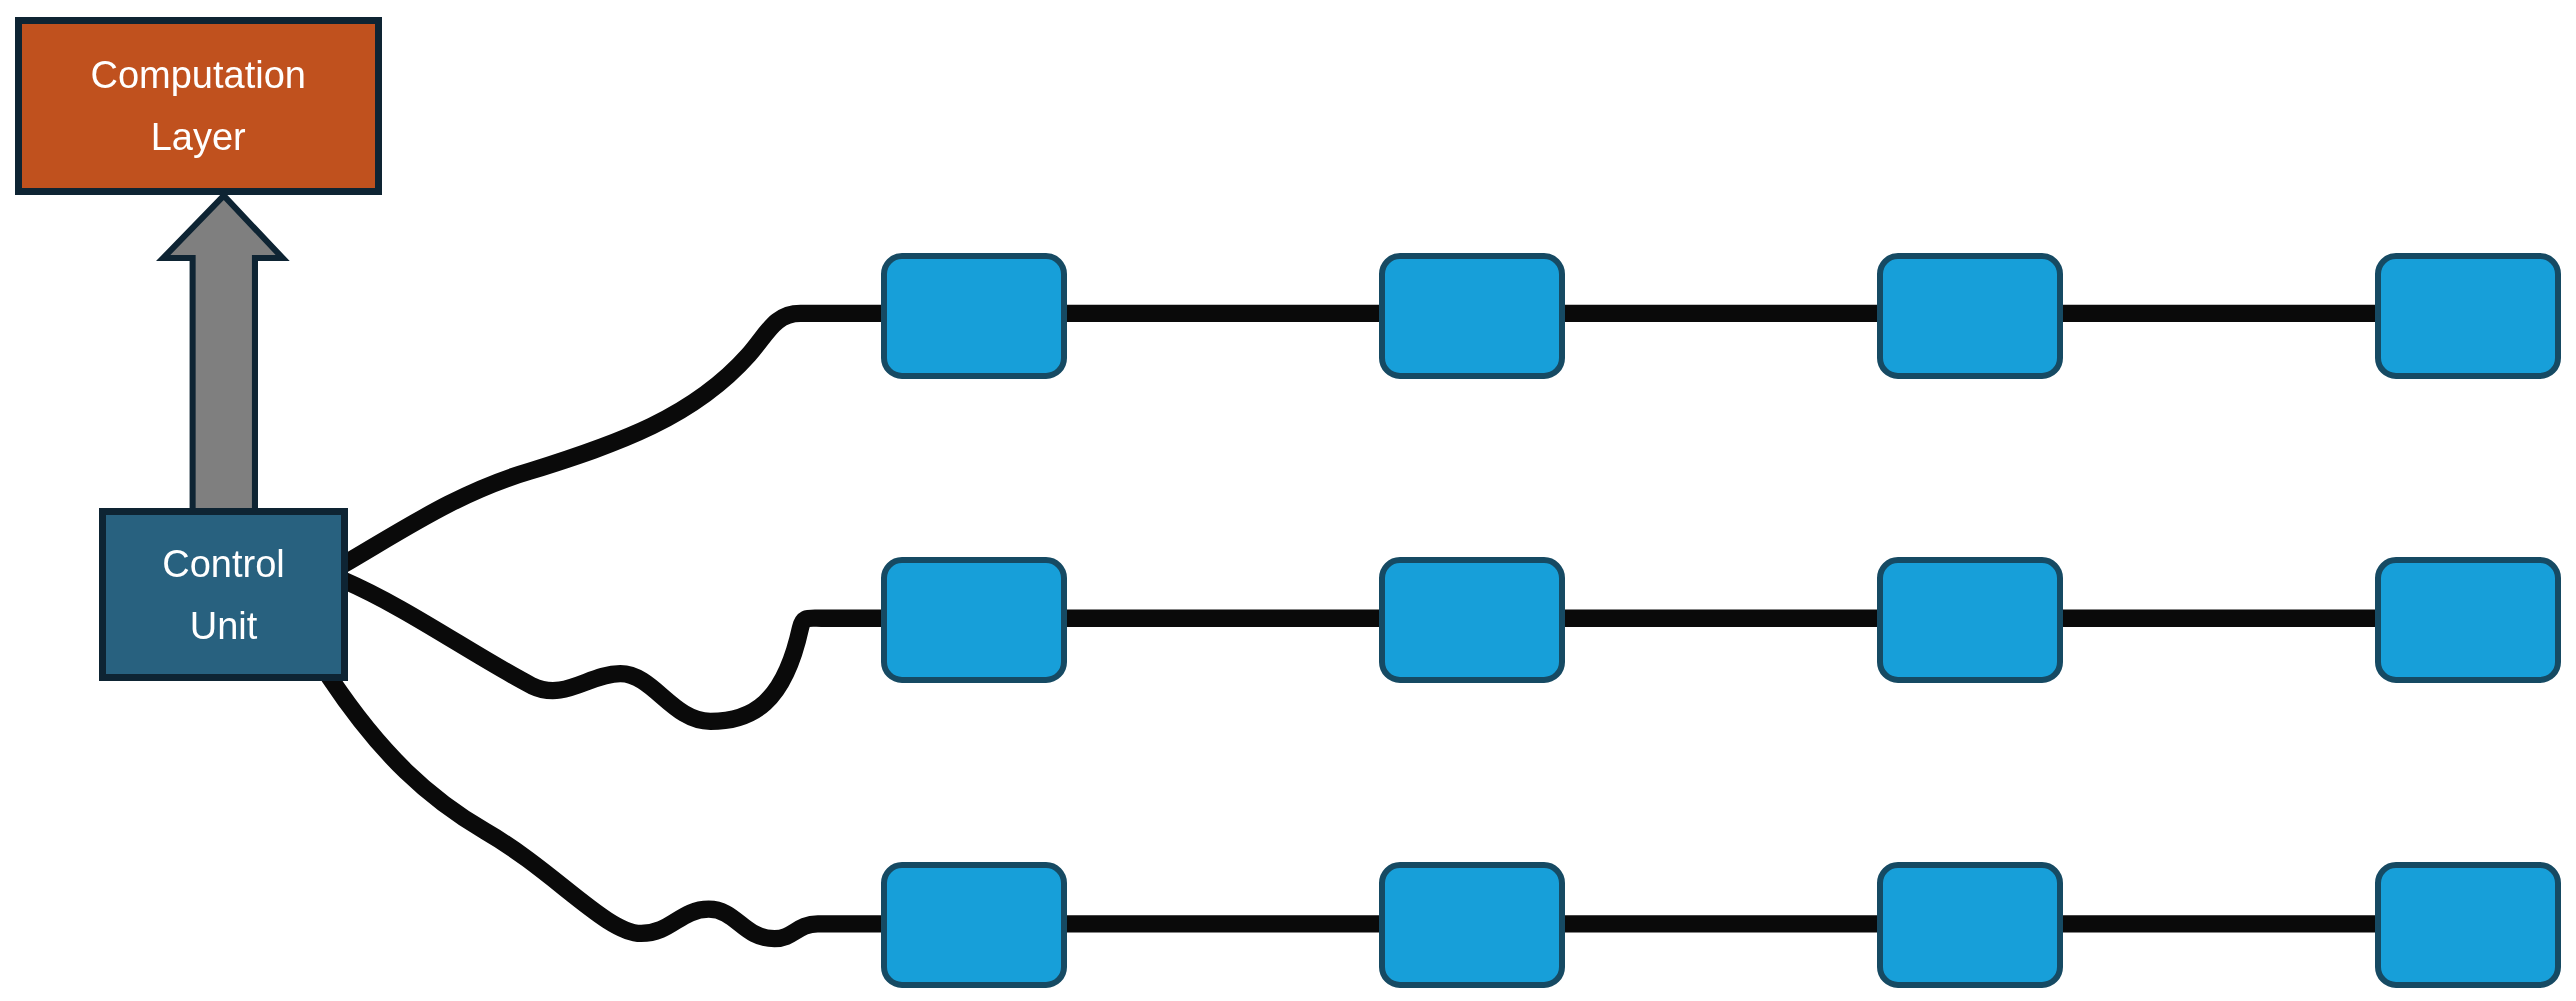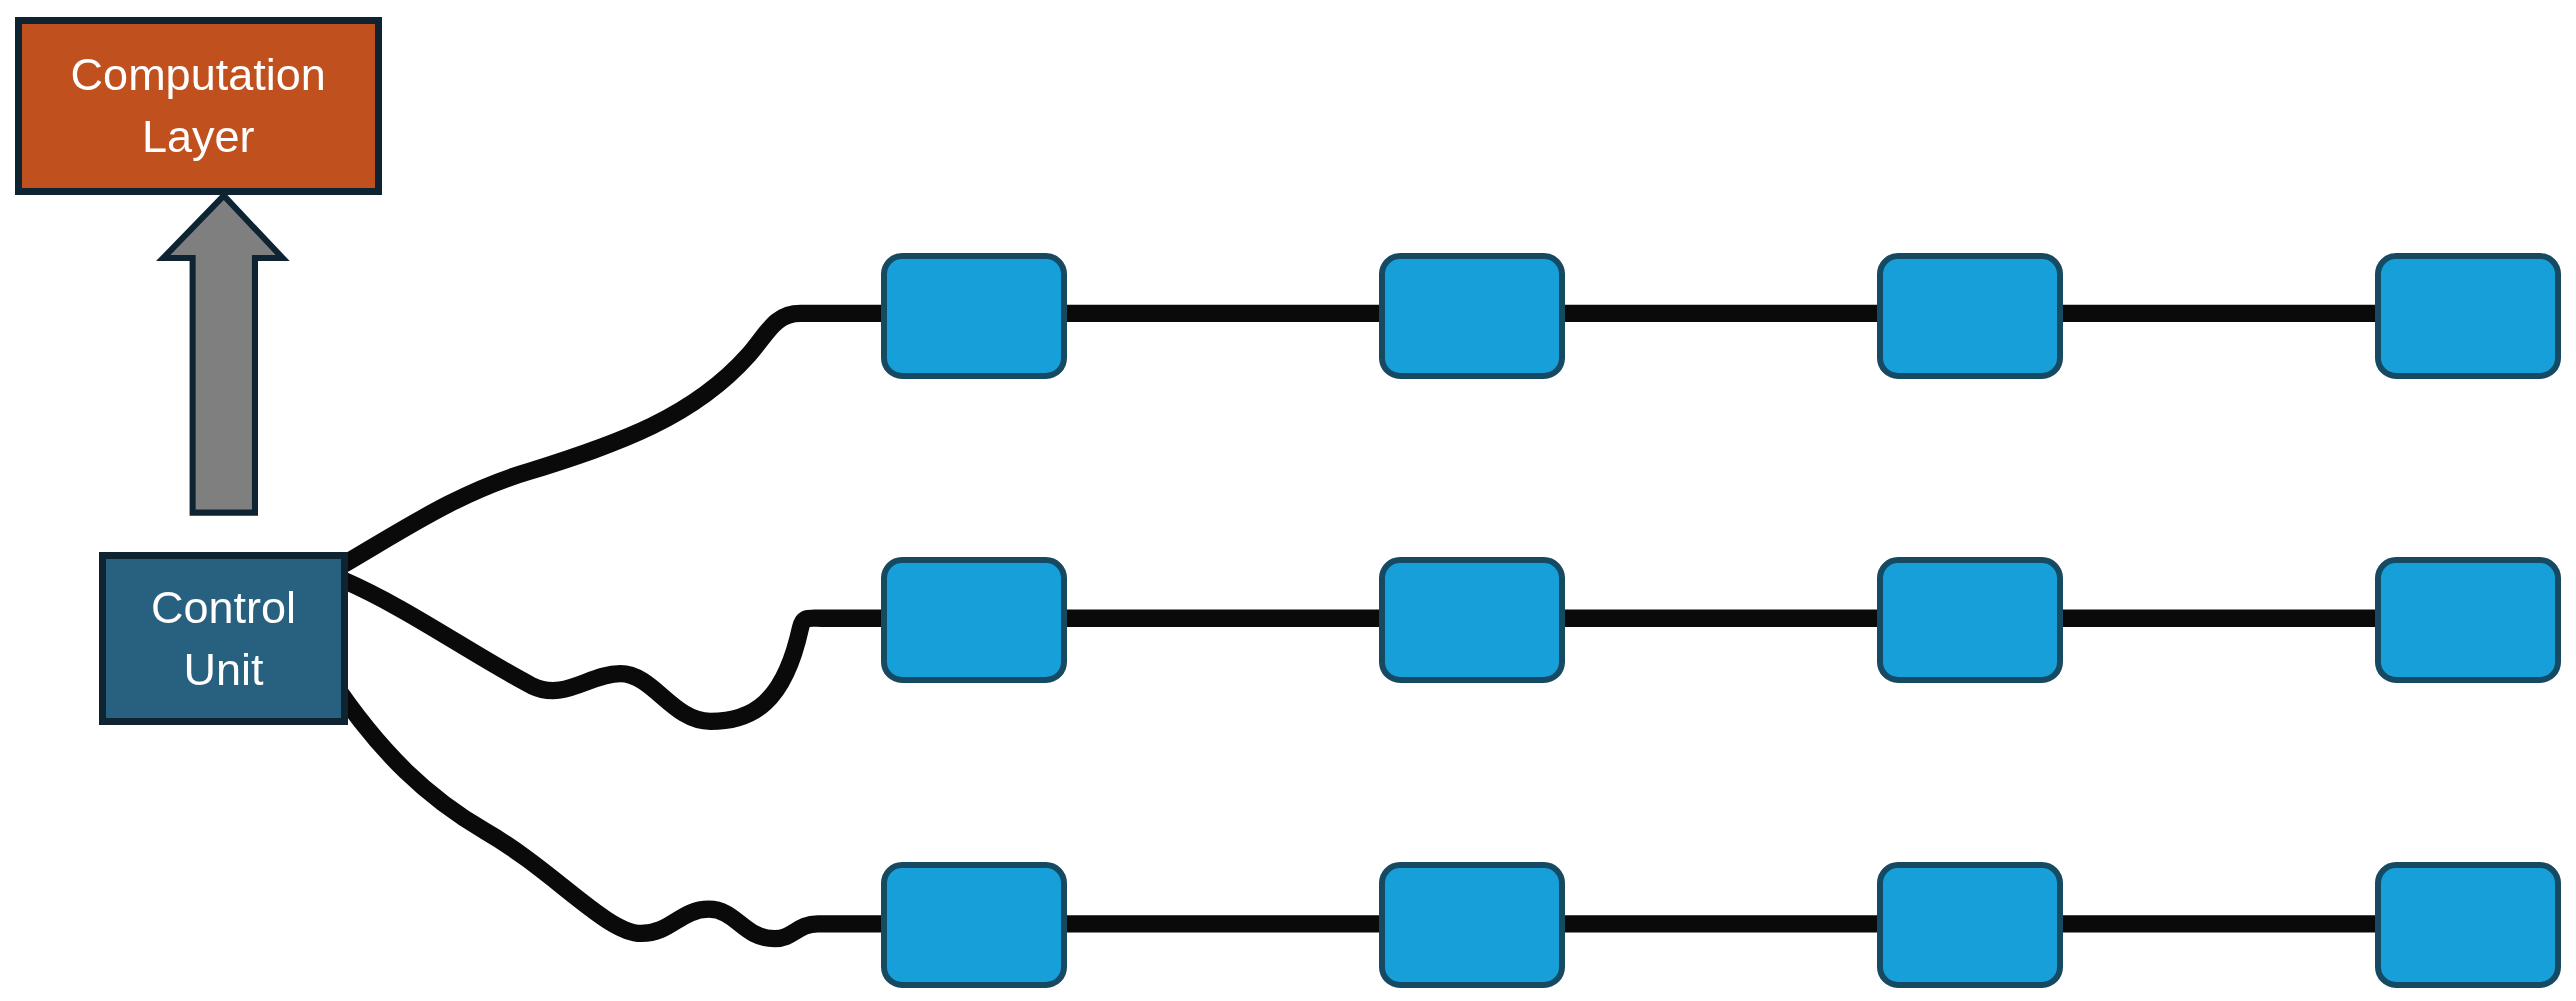--- a/index.html
+++ b/index.html
@@ -18,27 +18,27 @@
     position:relative;width:2576px;height:1001px;
     background:var(--canvas-bg);overflow:hidden;
     font-family:"Liberation Sans", sans-serif;
   }
   svg.wire-layer{position:absolute;left:0;top:0;width:2576px;height:1001px;}
   .wire{fill:none;stroke:var(--wire-color);stroke-width:20;stroke-linecap:round;stroke-linejoin:round;}
   .uparrow{fill:var(--arrow-fill);stroke:var(--outline-dark);stroke-width:7;stroke-linejoin:miter;}
   .labelbox{
     position:absolute;display:flex;align-items:center;justify-content:center;
     text-align:center;color:var(--label-text);
-    font-size:45px;line-height:62px;box-sizing:border-box;
+    font-size:38px;line-height:62px;box-sizing:border-box;
   }
   .computation{left:14.7px;top:17.3px;width:367px;height:178px;
     background:var(--computation-fill);border:7px solid var(--outline-dark);}
   .computation span{display:inline-block;max-width:312px;}
   .control{left:99px;top:508px;width:249px;height:173px;
-    background:var(--control-fill);border:7px solid var(--outline-dark);margin-top:44px;}
+    background:var(--control-fill);border:7px solid var(--outline-dark);}
   .control span{display:inline-block;max-width:182px;}
   .node{
     position:absolute;width:186px;height:126px;box-sizing:border-box;
     background:var(--node-fill);border:6px solid var(--node-border);border-radius:21px;
   }
   .r1{top:253px}.r2{top:557px}.r3{top:862px}
   .c1{left:881px}.c2{left:1379px}.c3{left:1877px}.c4{left:2375px}
 </style>
 </head>
 <body>

